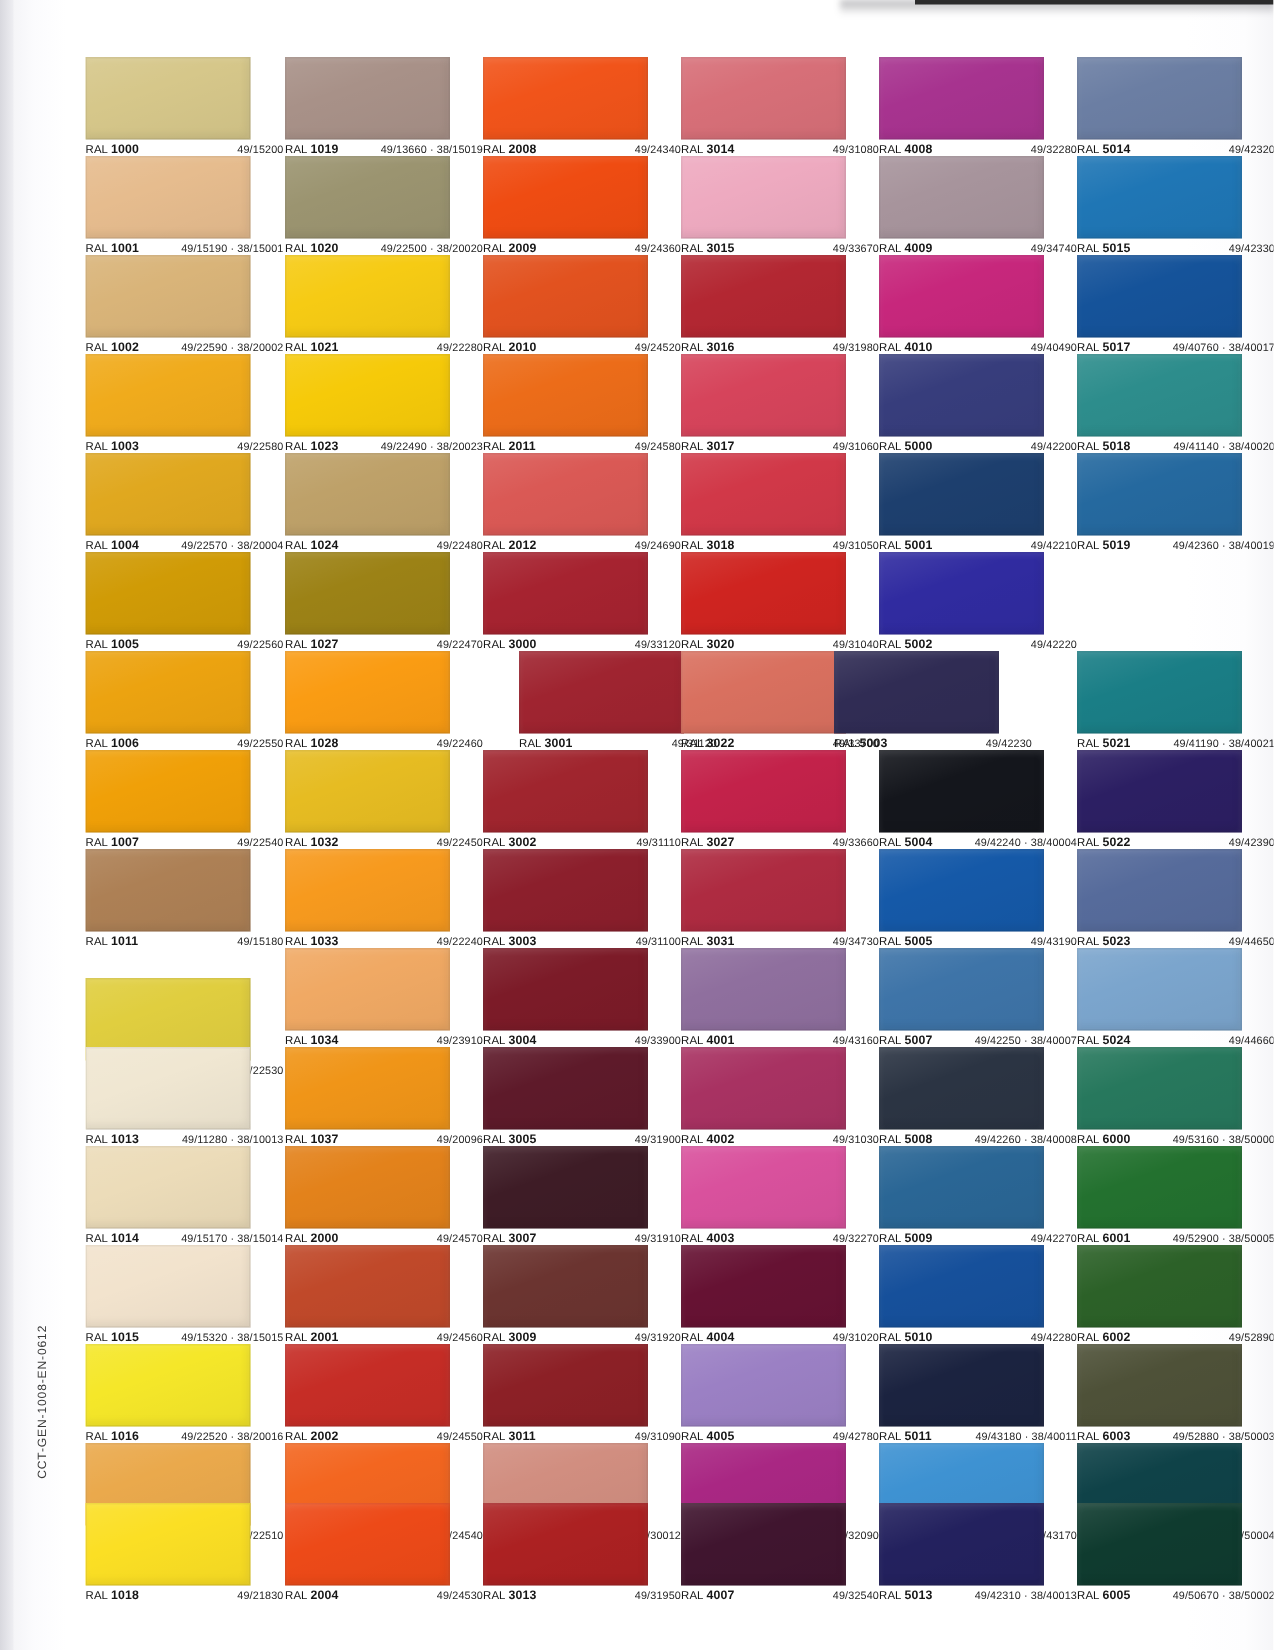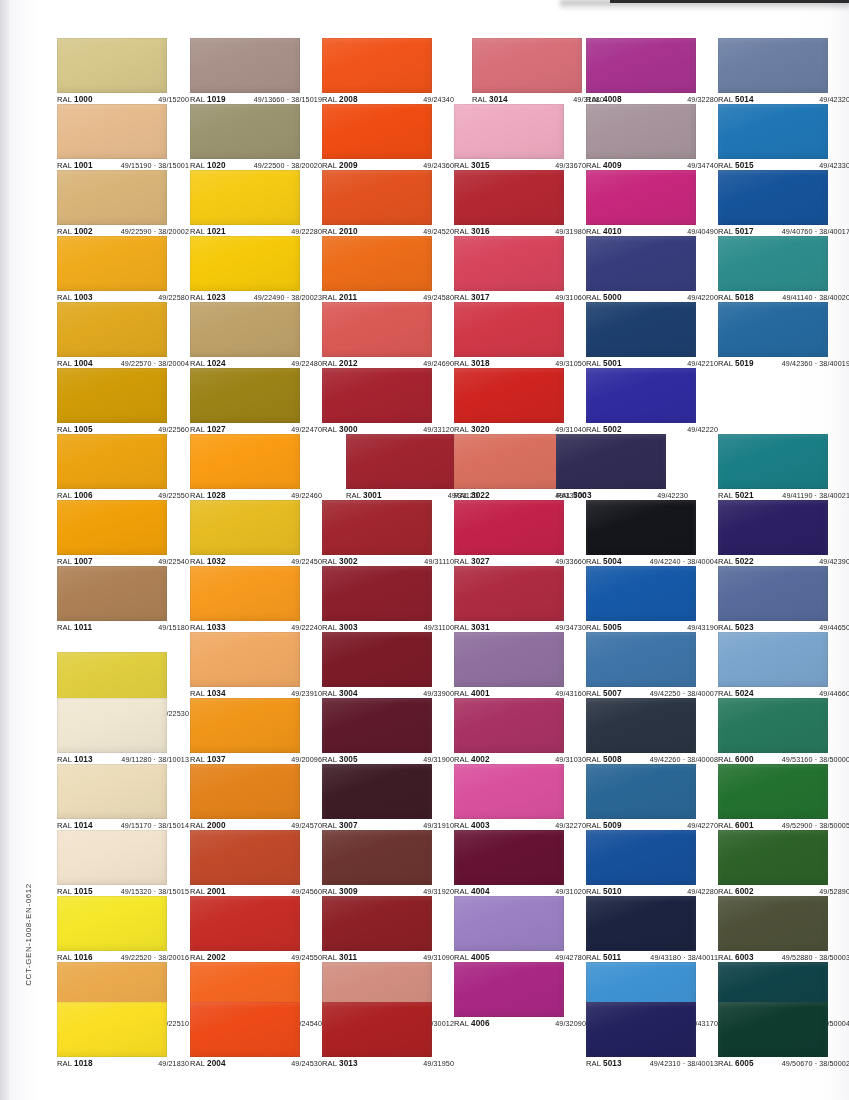--- a/index.html
+++ b/index.html
@@ -405,21 +405,21 @@
         <span class="ref">49/31940 · 38/30012</span>
       </div>
     </div>
     <div class="cell" style="left: 322px; top: 1002px; width: 110px; height: 69px;">
       <div class="sw" style="background: rgb(172, 33, 34); width: 110px; height: 55px;"></div>
       <div class="lbl">
         <span class="ral">RAL <b>3013</b></span>
         <span class="ref">49/31950</span>
       </div>
     </div>
-    <div class="cell" style="left: 472px; top: 38px; width: 125px; height: 69px;">
+    <div class="cell" style="left: 454px; top: 38px; width: 125px; height: 69px;">
       <div class="sw" style="background: rgb(215, 111, 120); width: 110px; height: 55px;"></div>
       <div class="lbl">
         <span class="ral">RAL <b>3014</b></span>
         <span class="ref">49/31080</span>
       </div>
     </div>
     <div class="cell" style="left: 454px; top: 104px; width: 110px; height: 69px;">
       <div class="sw" style="background: rgb(238, 170, 192); width: 110px; height: 55px;"></div>
       <div class="lbl">
         <span class="ral">RAL <b>3015</b></span>
@@ -508,20 +508,27 @@
       <div class="lbl">
         <span class="ral">RAL <b>4005</b></span>
         <span class="ref">49/42780</span>
       </div>
     </div>
     <div class="cell" style="left: 454px; top: 962px; width: 110px; height: 69px;">
       <div class="sw" style="background: rgb(169, 39, 131); width: 110px; height: 55px;"></div>
       <div class="lbl">
         <span class="ral">RAL <b>4006</b></span>
         <span class="ref">49/32090</span>
+      </div>
+    </div>
+    <div class="cell" style="left: 454px; top: 1002px; width: 110px; height: 69px;">
+      <div class="sw" style="background: rgb(64, 21, 47); width: 110px; height: 55px;"></div>
+      <div class="lbl">
+        <span class="ral">RAL <b>4007</b></span>
+        <span class="ref">49/32540</span>
       </div>
     </div>
     <div class="cell" style="left: 586px; top: 38px; width: 110px; height: 69px;">
       <div class="sw" style="background: rgb(167, 51, 143); width: 110px; height: 55px;"></div>
       <div class="lbl">
         <span class="ral">RAL <b>4008</b></span>
         <span class="ref">49/32280</span>
       </div>
     </div>
     <div class="cell" style="left: 586px; top: 104px; width: 110px; height: 69px;">

